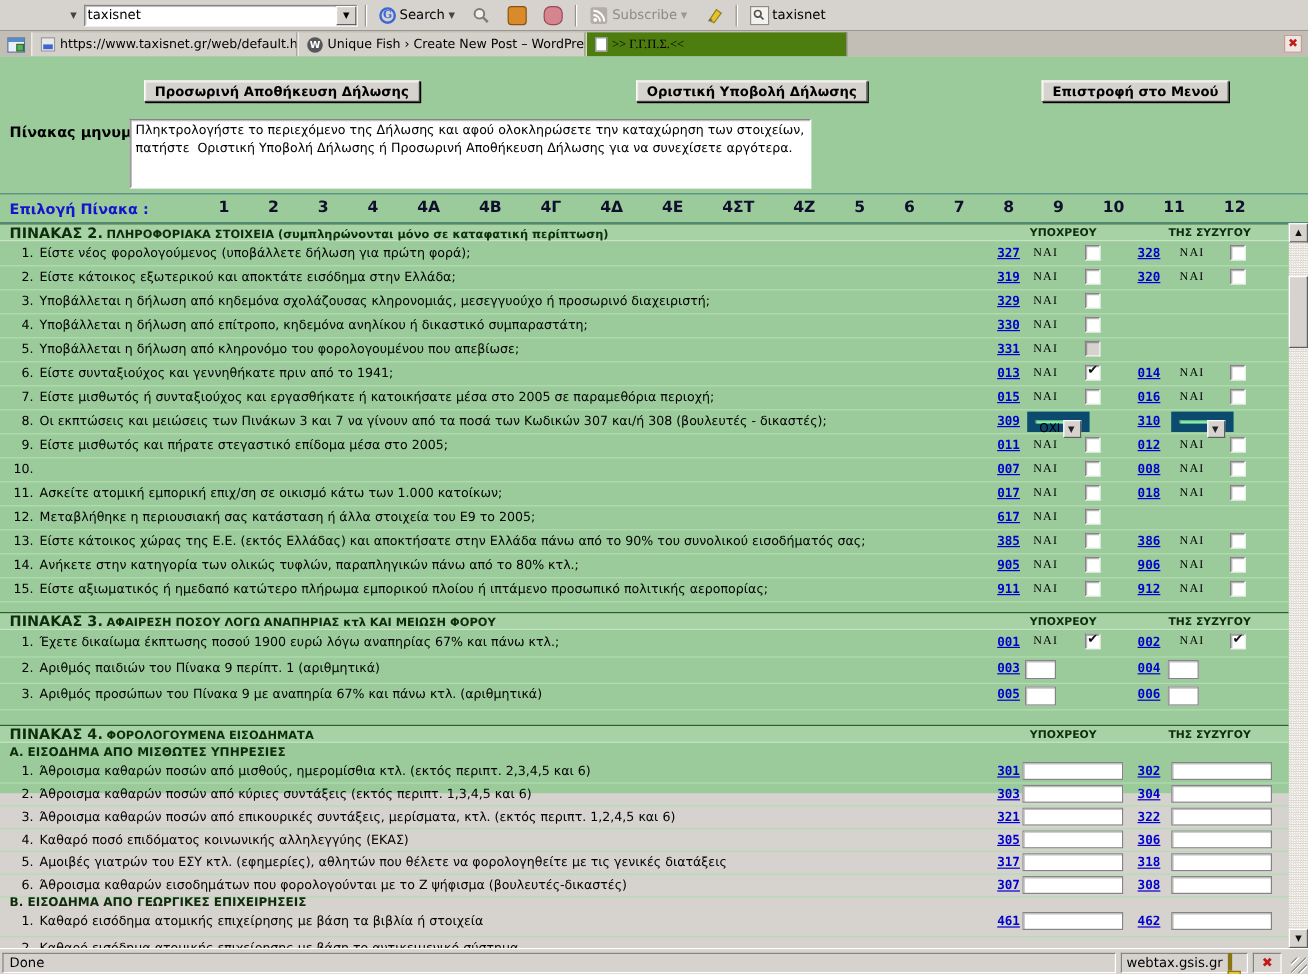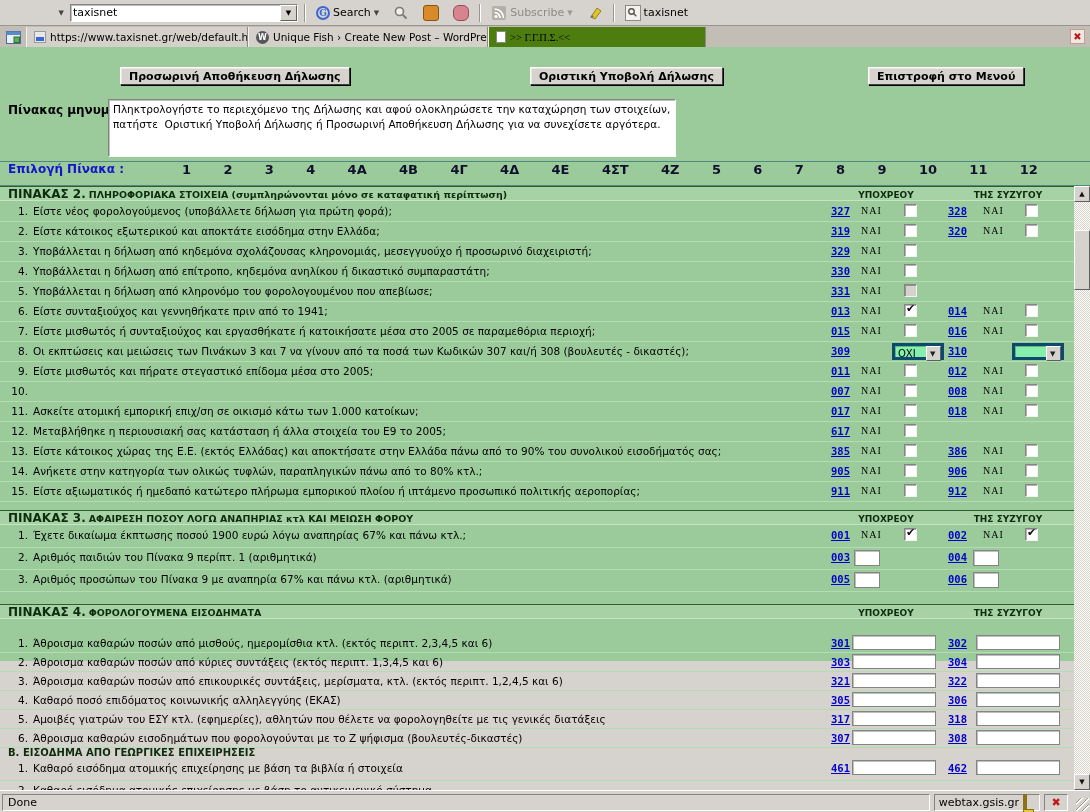--- a/index.html
+++ b/index.html
@@ -44,21 +44,21 @@
   
   .content { position:absolute; top:47px; left:0; width:1090px; height:614px; background:#9bcb9b; }
   .win95btn { position:absolute; height:18px; background:#d6d3ce; border:1px solid; border-color:#fff #404040 #404040 #fff;
               box-shadow:1px 1px 0 #000, inset 1px 1px 0 #ece9e3; font-family:inherit; font-weight:bold; font-size:11px;
               color:#000; cursor:pointer; padding:0 8px; }
   .msg-label { position:absolute; left:8px; top:56px; font-weight:bold; font-size:12px; color:#000; }
   .msg-area { position:absolute; left:108px; top:52px; width:568px; height:58px; background:#fff;
               border:1px solid; border-color:#848484 #fff #fff #848484; box-shadow:inset 1px 1px 0 rgba(0,0,0,.25);
               font-family:inherit; font-size:10.5px; line-height:1.45; padding:2px 4px; resize:none; outline:none; color:#000; }
   .selrow { position:absolute; left:0; top:114px; width:1090px; height:25px; border-top:1px solid #4e8a82;
-            border-bottom:1px solid #4e8a82; display:flex; align-items:flex-start; }
+            border-bottom:1px solid #4e8a82; display:flex; align-items:center; }
   .sel-label { margin-left:8px; color:#1414cc; font-weight:bold; font-size:12px; }
   .sel-links { flex:1; display:flex; justify-content:space-between; margin:0 52px 0 58px; }
   .tsl { color:#10102e; font-weight:bold; font-size:13px; text-decoration:none; cursor:pointer; }
 
   
   .formarea { position:absolute; left:0; top:139px; width:1090px; height:604px; }
   .formbody { position:absolute; left:0; top:0; width:1074px; height:604px; overflow:hidden; }
   .thead { position:absolute; left:0; width:1074px; height:15px; background:#a6d2a6; border-top:1px solid #2f5f2f;
            border-bottom:1px solid #c4e4c4; color:#0d2d0d; white-space:nowrap; }
   .ttitle { font-size:12px; font-weight:bold; margin-left:8px; }
@@ -75,22 +75,22 @@
   .code { font-family:"DejaVu Sans Mono","Liberation Mono",monospace; font-size:10.5px; font-weight:bold;
           color:#0000cd; text-decoration:underline; cursor:pointer; }
   .p1 { left:831px; } .p2 { left:948px; }
   .nai { font-family:Liberation Serif, serif; font-size:10px; color:#000; letter-spacing:1px; }
   .n1 { left:861px; } .n2 { left:983px; }
   .cbx { width:13px; height:13px; background:#fff; border:1px solid; border-color:#848484 #f2f2f2 #f2f2f2 #848484;
          box-shadow:inset 1px 1px 0 rgba(0,0,0,.3); cursor:pointer; top:2px !important; }
   .b1 { left:904px; } .b2 { left:1025px; }
   .cbx.checked::after { content:"✔"; position:relative; top:-3px; left:1px; font-size:11px; color:#111; }
   .cbx.disabled { background:#d6d3ce; }
-  .sel { width:52px; height:17px; background:#86efac; border:3px solid #0c4a6e; box-shadow:inset 1px 1px 0 rgba(0,0,0,.25);
-         top:1px !important; cursor:pointer;margin-left:36px; }
+  .sel { width:52px; height:17px; background:#86efac; border:7px solid #0c4a6e; box-shadow:inset 1px 1px 0 rgba(0,0,0,.25);
+         top:1px !important; cursor:pointer; }
   .s1 { left:856px; } .s2 { left:976px; }
   .selval { position:absolute; left:3px; top:2px; font-size:10px; color:#000; }
   .selbtn { position:absolute; right:0; top:0; width:15px; height:15px; background:#d6d3ce;
             border:1px solid; border-color:#fff #5f5f5f #5f5f5f #fff; }
   .selarr { position:absolute; left:3px; top:3px; font-size:7px; color:#222; }
   .tin { width:26px; height:16px; background:#fff; border:1px solid #848484; box-shadow:inset 1px 1px 0 rgba(0,0,0,.25); top:2px !important; cursor:text; }
   .i1 { left:854px; } .i2 { left:973px; }
   .win { width:84px; height:15px; background:#fff; border:1px solid #848484; box-shadow:inset 1px 1px 0 rgba(0,0,0,.25); top:1px !important; cursor:text; }
   .w1 { left:852px; } .w2 { left:976px; }
   .seclabel { position:absolute; left:8px; width:800px; font-size:10px; font-weight:bold; color:#0d2d0d; }
@@ -421,20 +421,21 @@
             <span class="tin i1"></span>
             <span class="tin i2"></span>
           </div>
         </div>
 
       <div class="thead" style="top:418px;">
         <span class="ttitle">ΠΙΝΑΚΑΣ 4.</span><span class="tsub">ΦΟΡΟΛΟΓΟΥΜΕΝΑ ΕΙΣΟΔΗΜΑΤΑ</span>
         <span class="colh c-ob">ΥΠΟΧΡΕΟΥ</span>
         <span class="colh c-sp">ΤΗΣ ΣΥΖΥΓΟΥ</span>
       </div>
+      <div class="seclabel" style="top:436px;">Α. ΕΙΣΟΔΗΜΑ ΑΠΟ ΜΙΣΘΩΤΕΣ ΥΠΗΡΕΣΙΕΣ</div>
       <div class="rows" style="top:448px;">
           <div class="frow h19">
             <span class="qnum">1.</span>
             <span class="qtext">Άθροισμα καθαρών ποσών από μισθούς, ημερομίσθια κτλ. (εκτός περιπτ. 2,3,4,5 και 6)</span>
             <a class="code p1" href="#">301</a>
             <span class="win w1"></span>
             <a class="code p2" href="#">302</a>
             <span class="win w2"></span>
           </div>
           <div class="frow h19">

